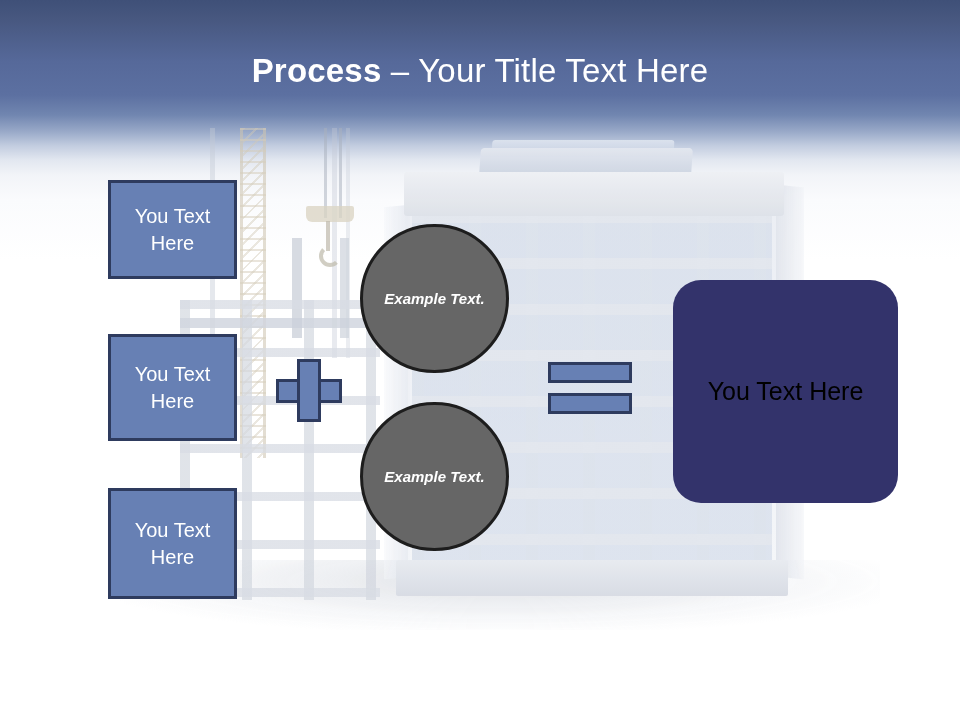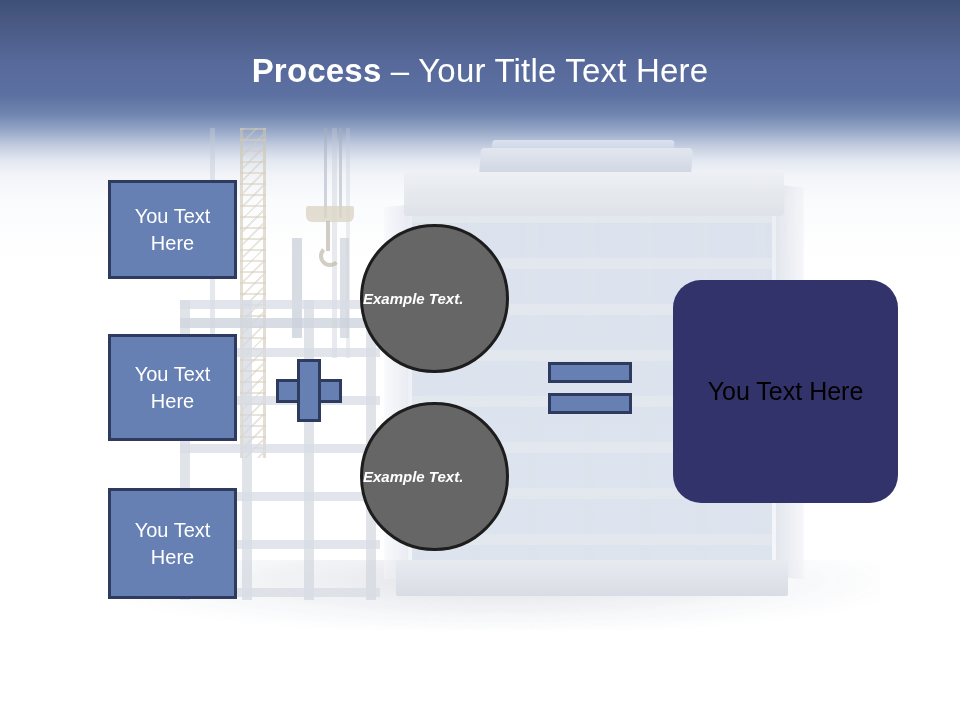--- a/index.html
+++ b/index.html
@@ -222,21 +222,21 @@
     background: #666666;
     border: 3px solid #1d1d1d;
     box-sizing: border-box;
     color: #ffffff;
     font-size: 15px;
     font-weight: bold;
     font-style: italic;
     line-height: 22px;
     display: flex;
     align-items: center;
-    justify-content: flex-start;
+    justify-content: center;
     text-align: center;
   }
   #circle1 { left: 360px; top: 224px; }
   #circle2 { left: 360px; top: 402px; }
 
   .equals { position: absolute; left: 548px; top: 362px; width: 84px; height: 52px; }
   .equals .eq-bar {
     position: absolute;
     left: 0; width: 84px; height: 21px;
     background: #6780b4;

